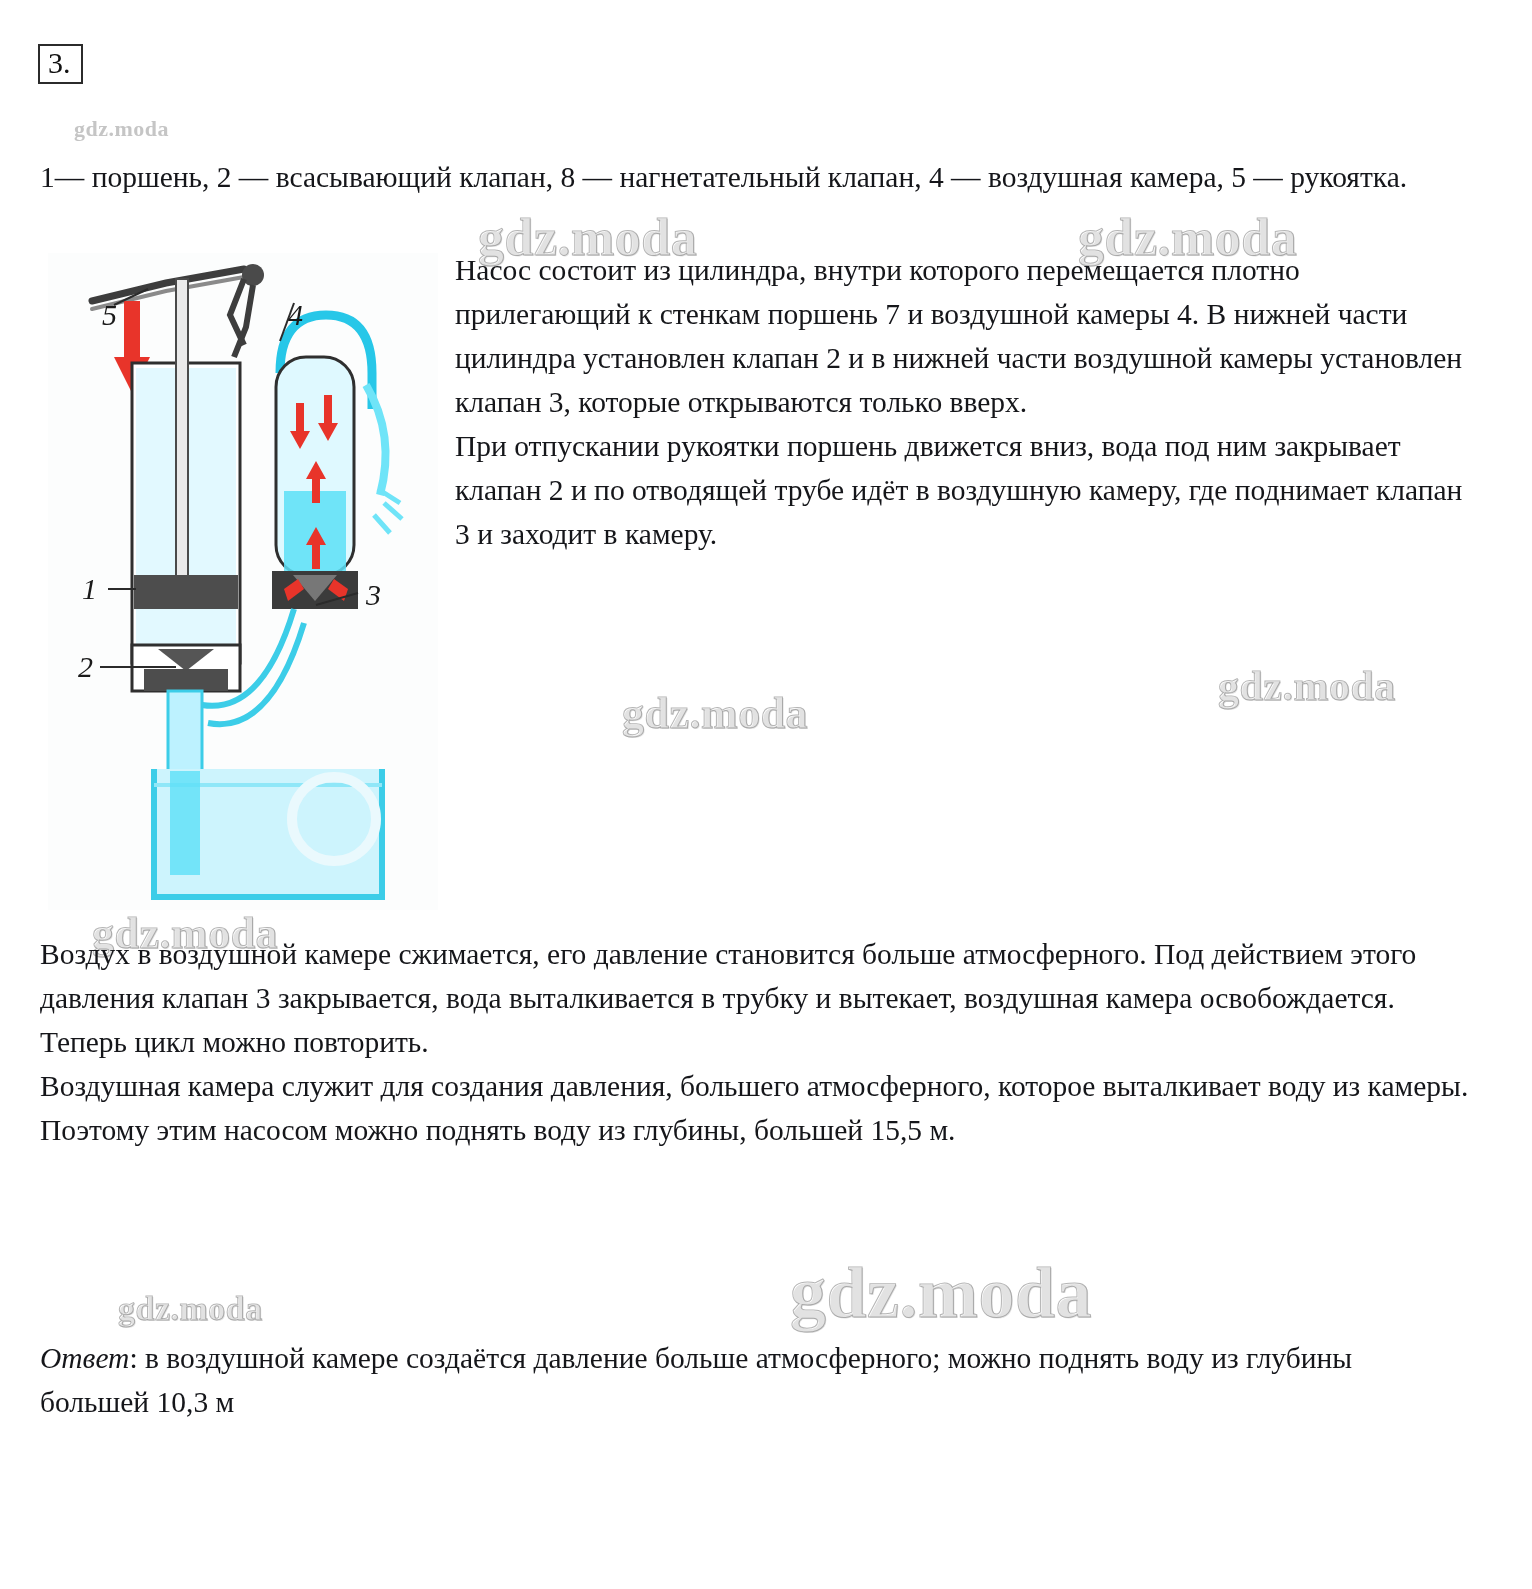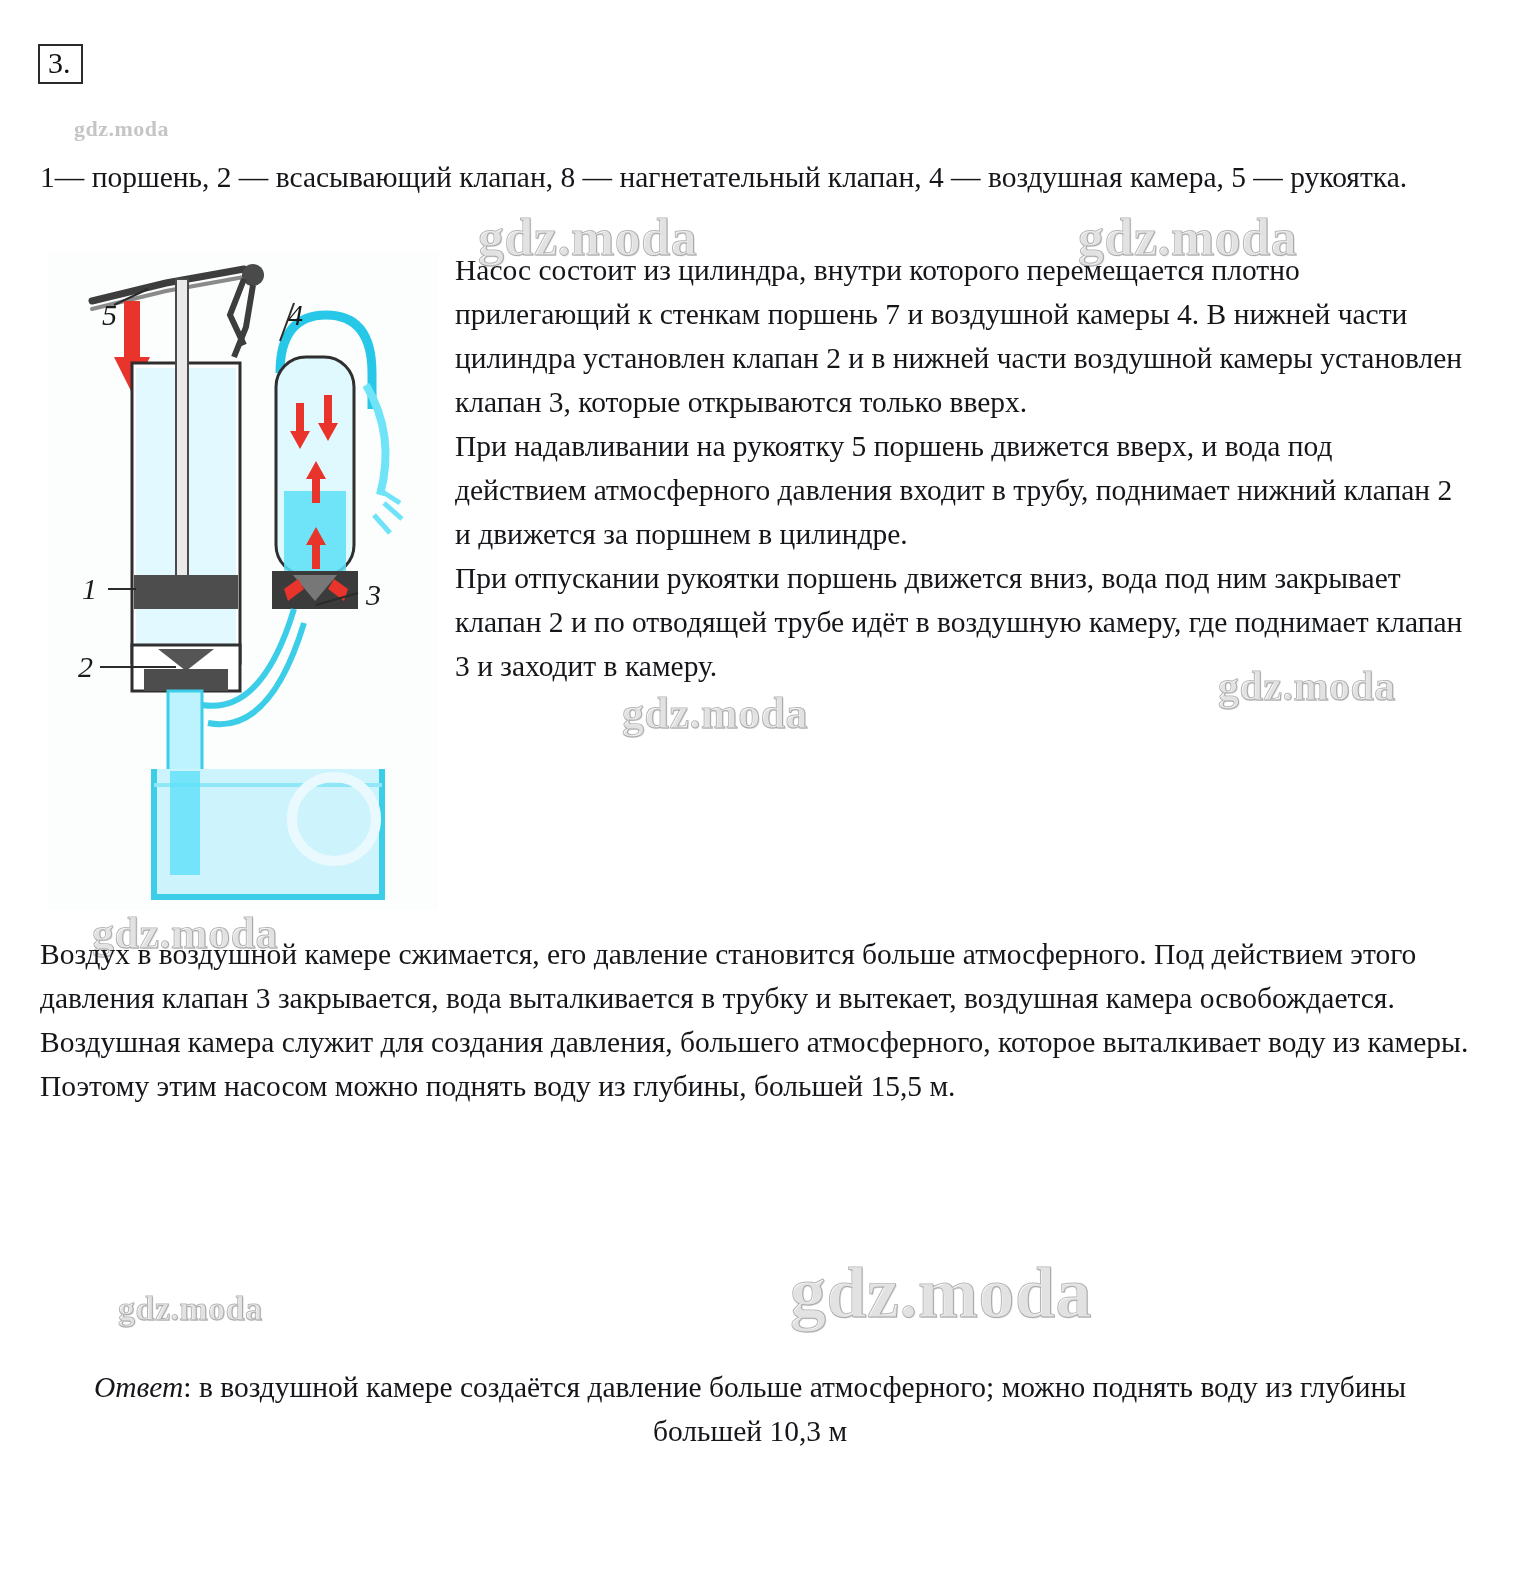--- a/index.html
+++ b/index.html
@@ -75,23 +75,22 @@
 
   .lower-col {
     left: 40px;
     top: 932px;
     width: 1430px;
   }
   .lower-col p { margin: 0; }
 
   .answer {
     left: 40px;
-    top: 1365px;
+    top: 1336px;
     width: 1420px;
-    text-align: center;
   }
   .answer i { font-style: italic; }
 
   
   .figure {
     position: absolute;
     left: 48px;
     top: 253px;
     width: 390px;
     height: 657px;
@@ -194,24 +193,24 @@
       <text x="240" y="72">4</text>
       <text x="318" y="352">3</text>
       <text x="34" y="346">1</text>
       <text x="30" y="424">2</text>
     </g>
   </svg>
 </div>
 
 <div class="txt right-col">
   <p>Насос состоит из цилиндра, внутри которого перемещается плотно прилегающий к стенкам поршень 7 и воздушной камеры 4. В нижней части цилиндра установлен клапан 2 и в нижней части воздушной камеры установлен клапан 3, которые открываются только вверх.</p>
-  <p>При надавливании на рукоятку 5 поршень движется вверх, и вода под действием атмосферного давления входит в трубу, поднимает нижний клапан 2 и движется за поршнем в цилиндре.</p>
   <p class="faded">При отпускании рукоятки поршень движется вниз, вода под ним закрывает клапан 2 и по отводящей трубе идёт в воздушную камеру, где поднимает клапан 3 и заходит в камеру.</p>
 </div>
 
 <div class="txt lower-col">
   <p>Воздух в воздушной камере сжимается, его давление становится больше атмосферного. Под действием этого давления клапан 3 закрывается, вода выталкивается в трубку и вытекает, воздушная камера освобождается.</p>
+  <p>Теперь цикл можно повторить.</p>
   <p>Воздушная камера служит для создания давления, большего атмосферного, которое выталкивает воду из камеры. Поэтому этим насосом можно поднять воду из глубины, большей 15,5 м.</p>
 </div>
 
 <div class="txt answer">
   <i>Ответ</i><span>: в воздушной камере создаётся давление больше атмосферного; можно поднять воду из глубины большей 10,3 м</span>
 </div>
 
 </body></html>

